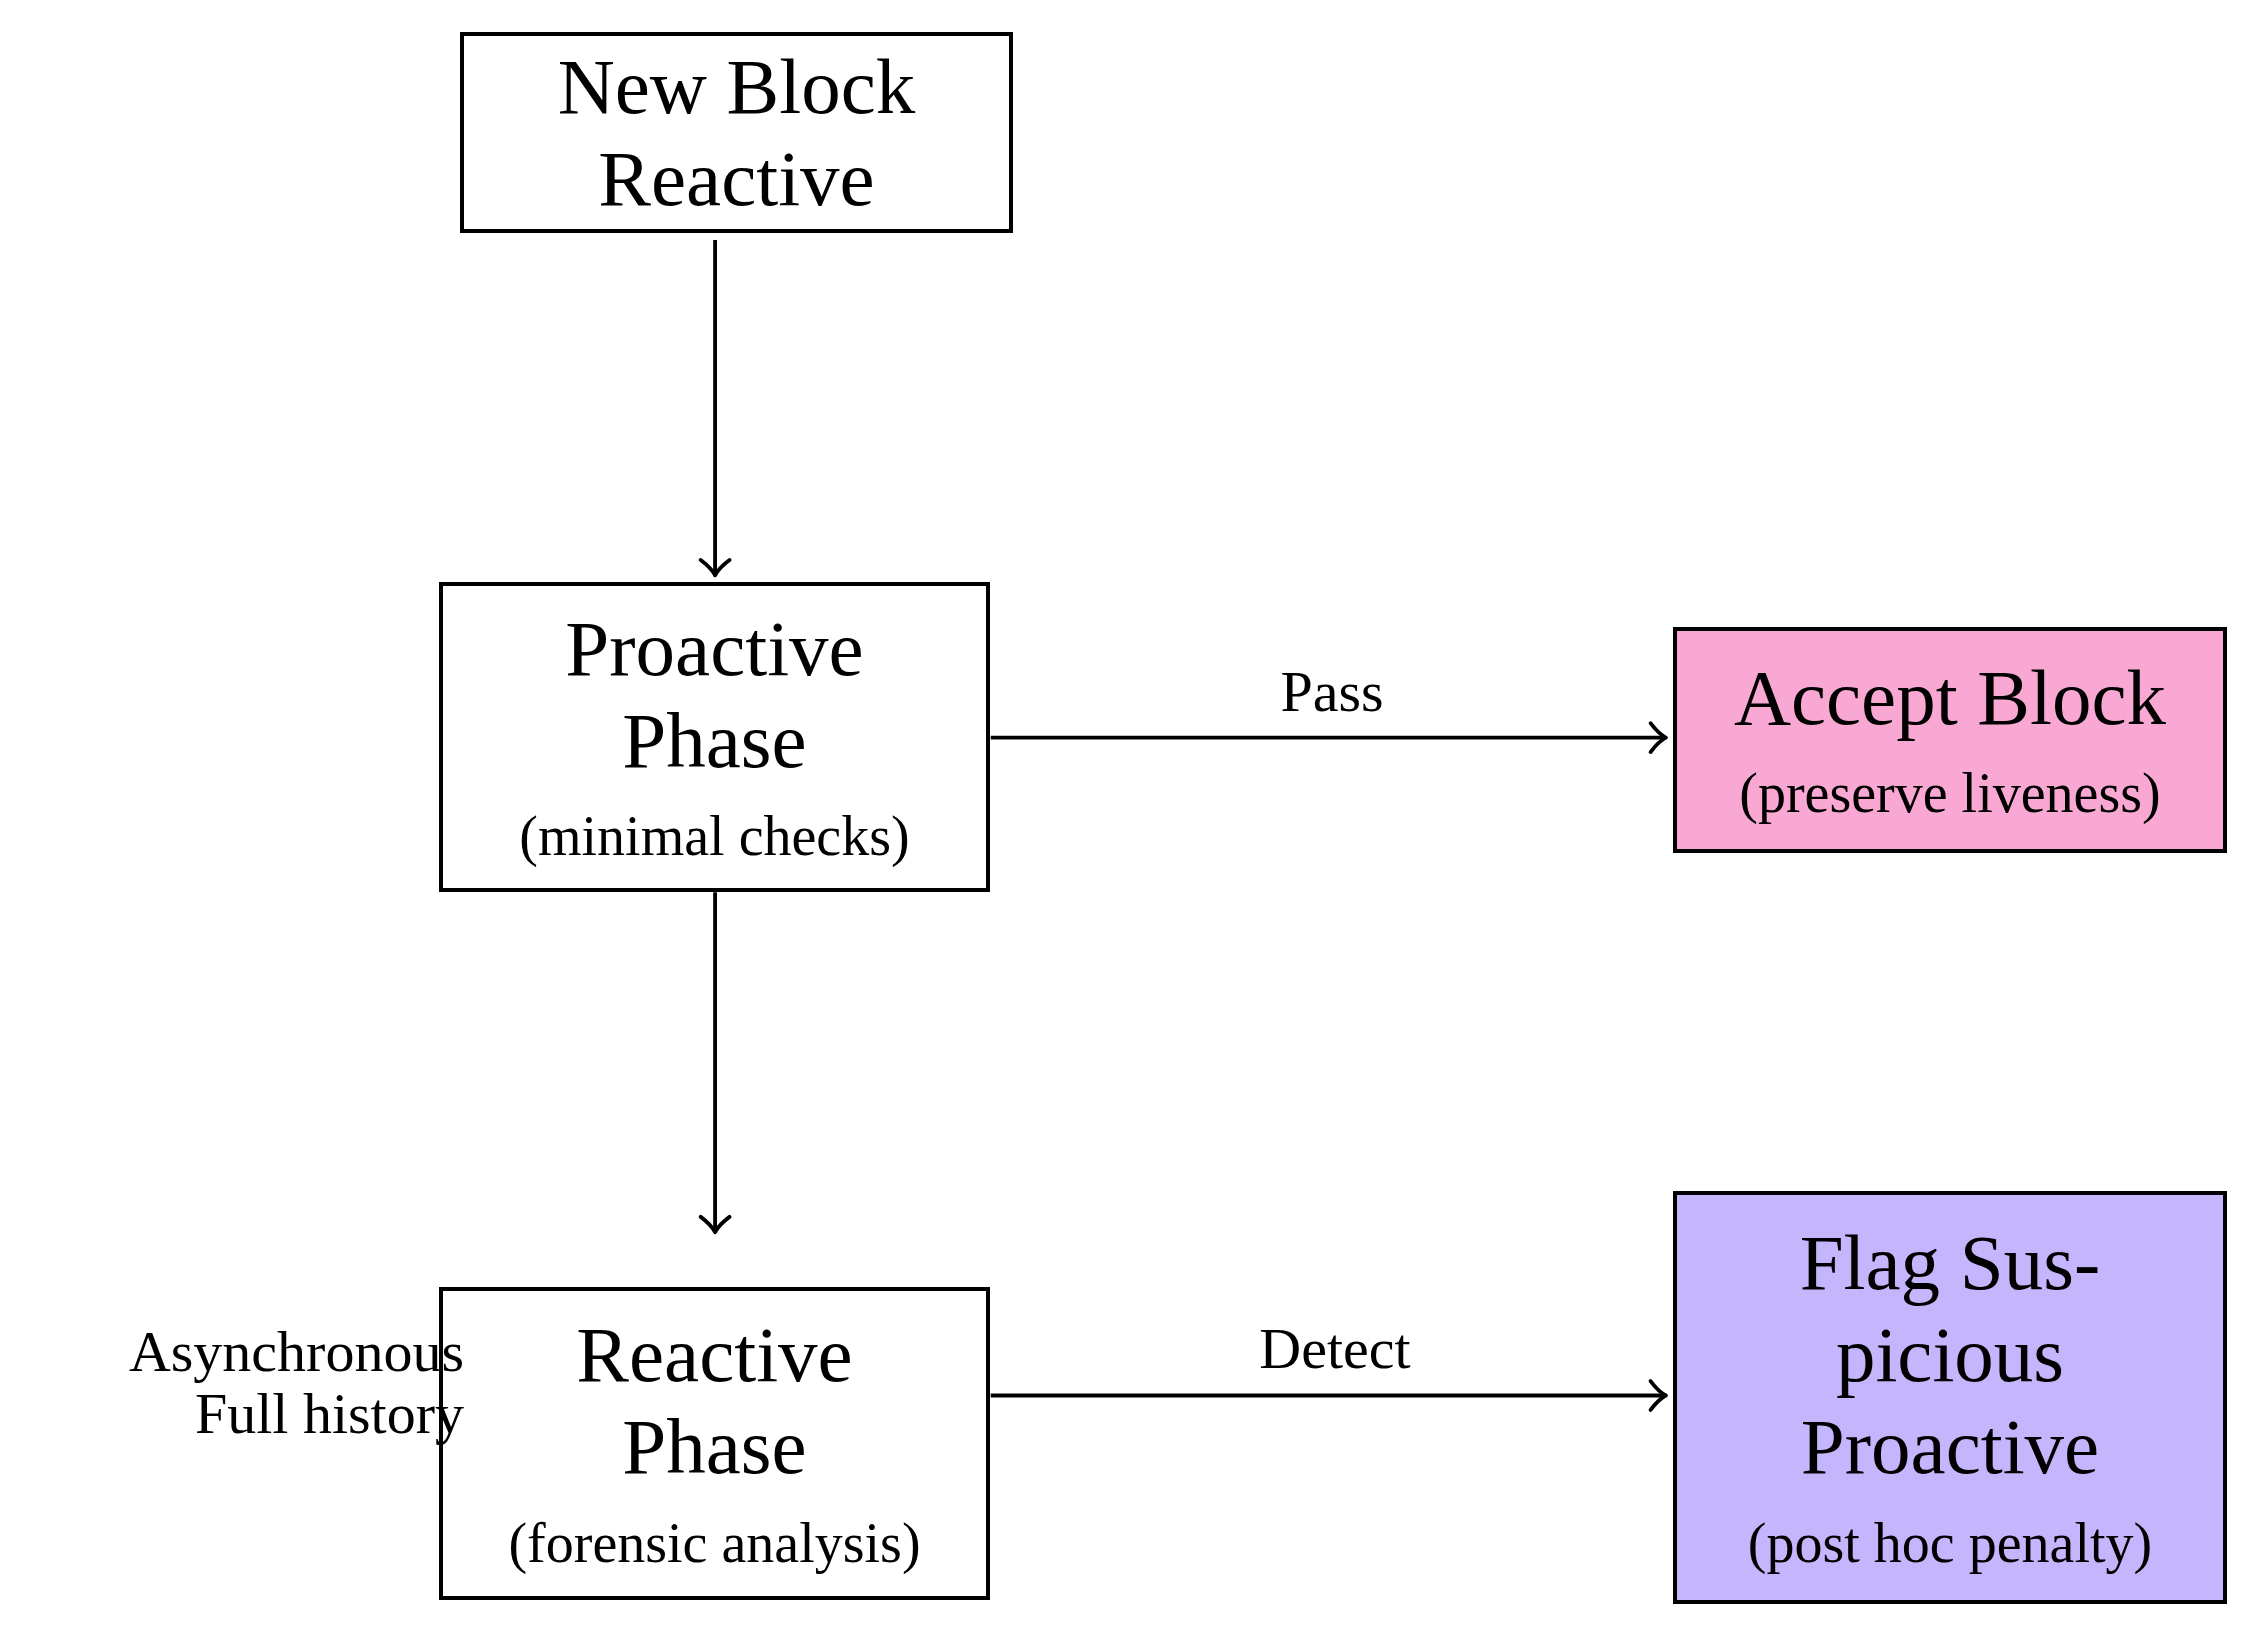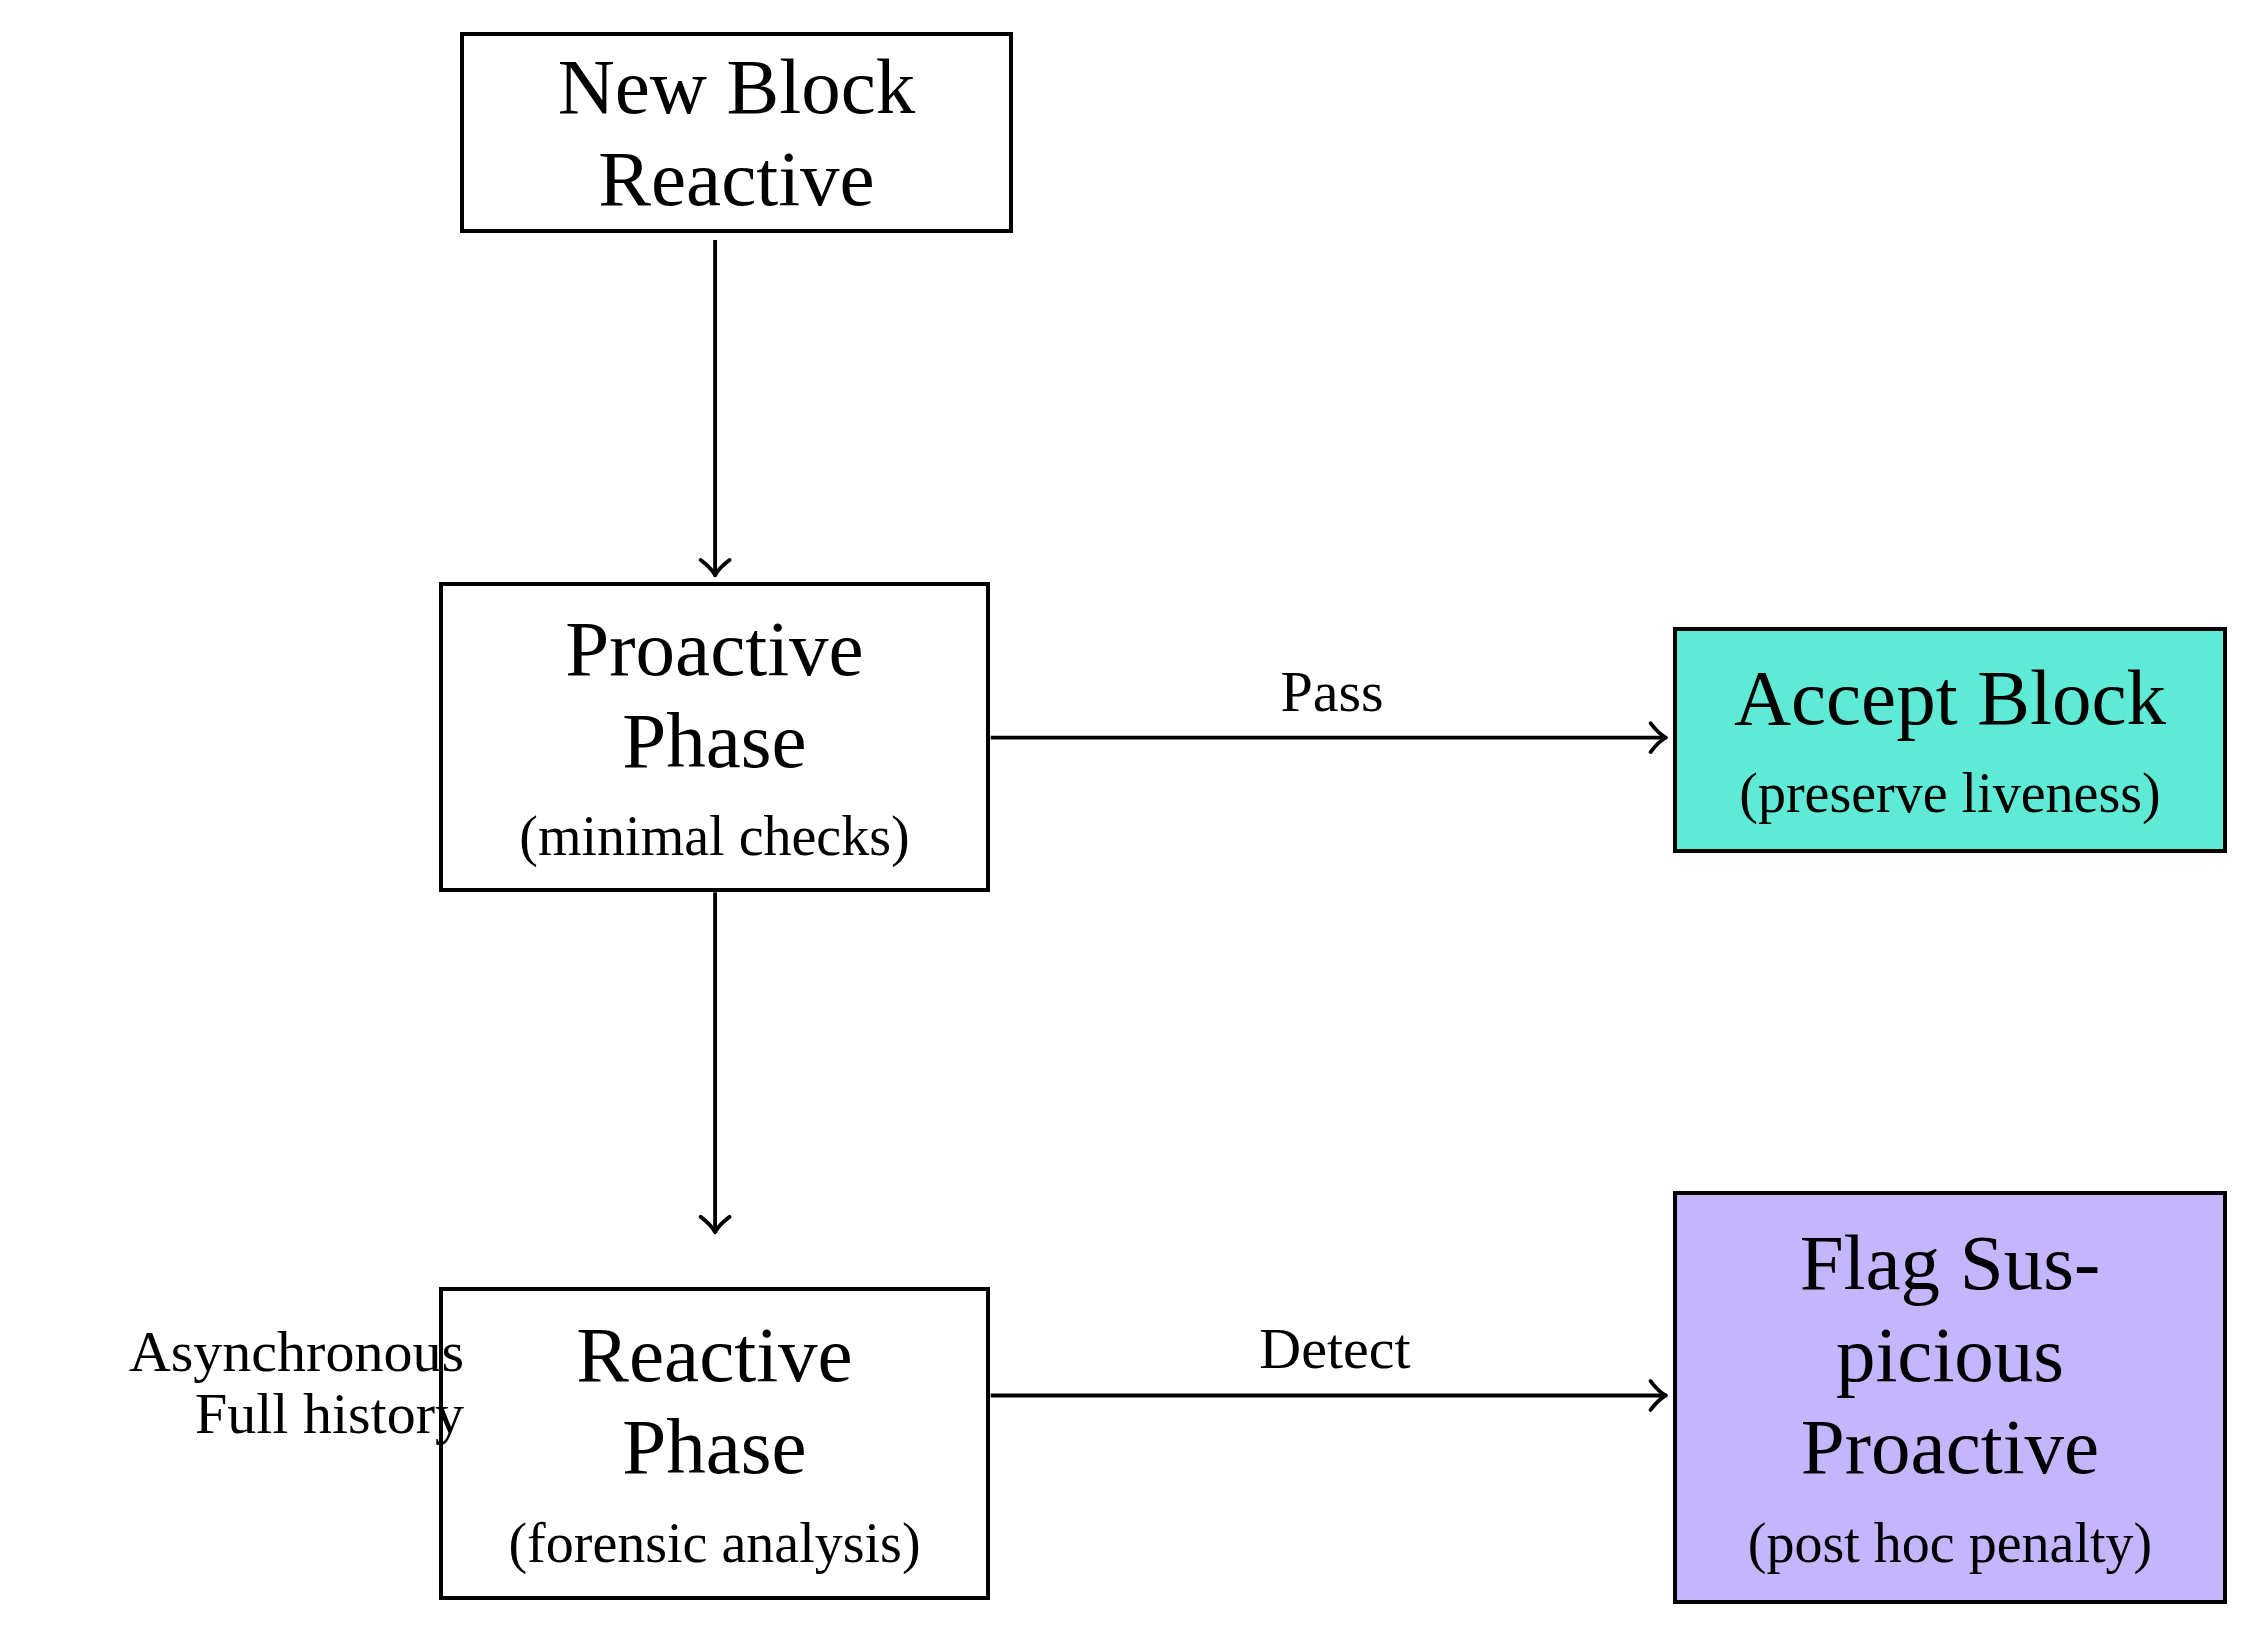--- a/index.html
+++ b/index.html
@@ -89,21 +89,21 @@
   </div>
 
   <div class="node node-proactive">
     <div>
       <div class="title">Proactive</div>
       <div class="title">Phase</div>
     </div>
     <div class="subtitle">(minimal checks)</div>
   </div>
 
-  <div class="node node-accept" style="background-color: #5eead4;">
+  <div class="node node-accept" style="background-color: #f9a8d4;">
     <div class="title">Accept Block</div>
     <div class="subtitle">(preserve liveness)</div>
   </div>
 
   <div class="node node-reactive">
     <div>
       <div class="title">Reactive</div>
       <div class="title">Phase</div>
     </div>
     <div class="subtitle">(forensic analysis)</div>

